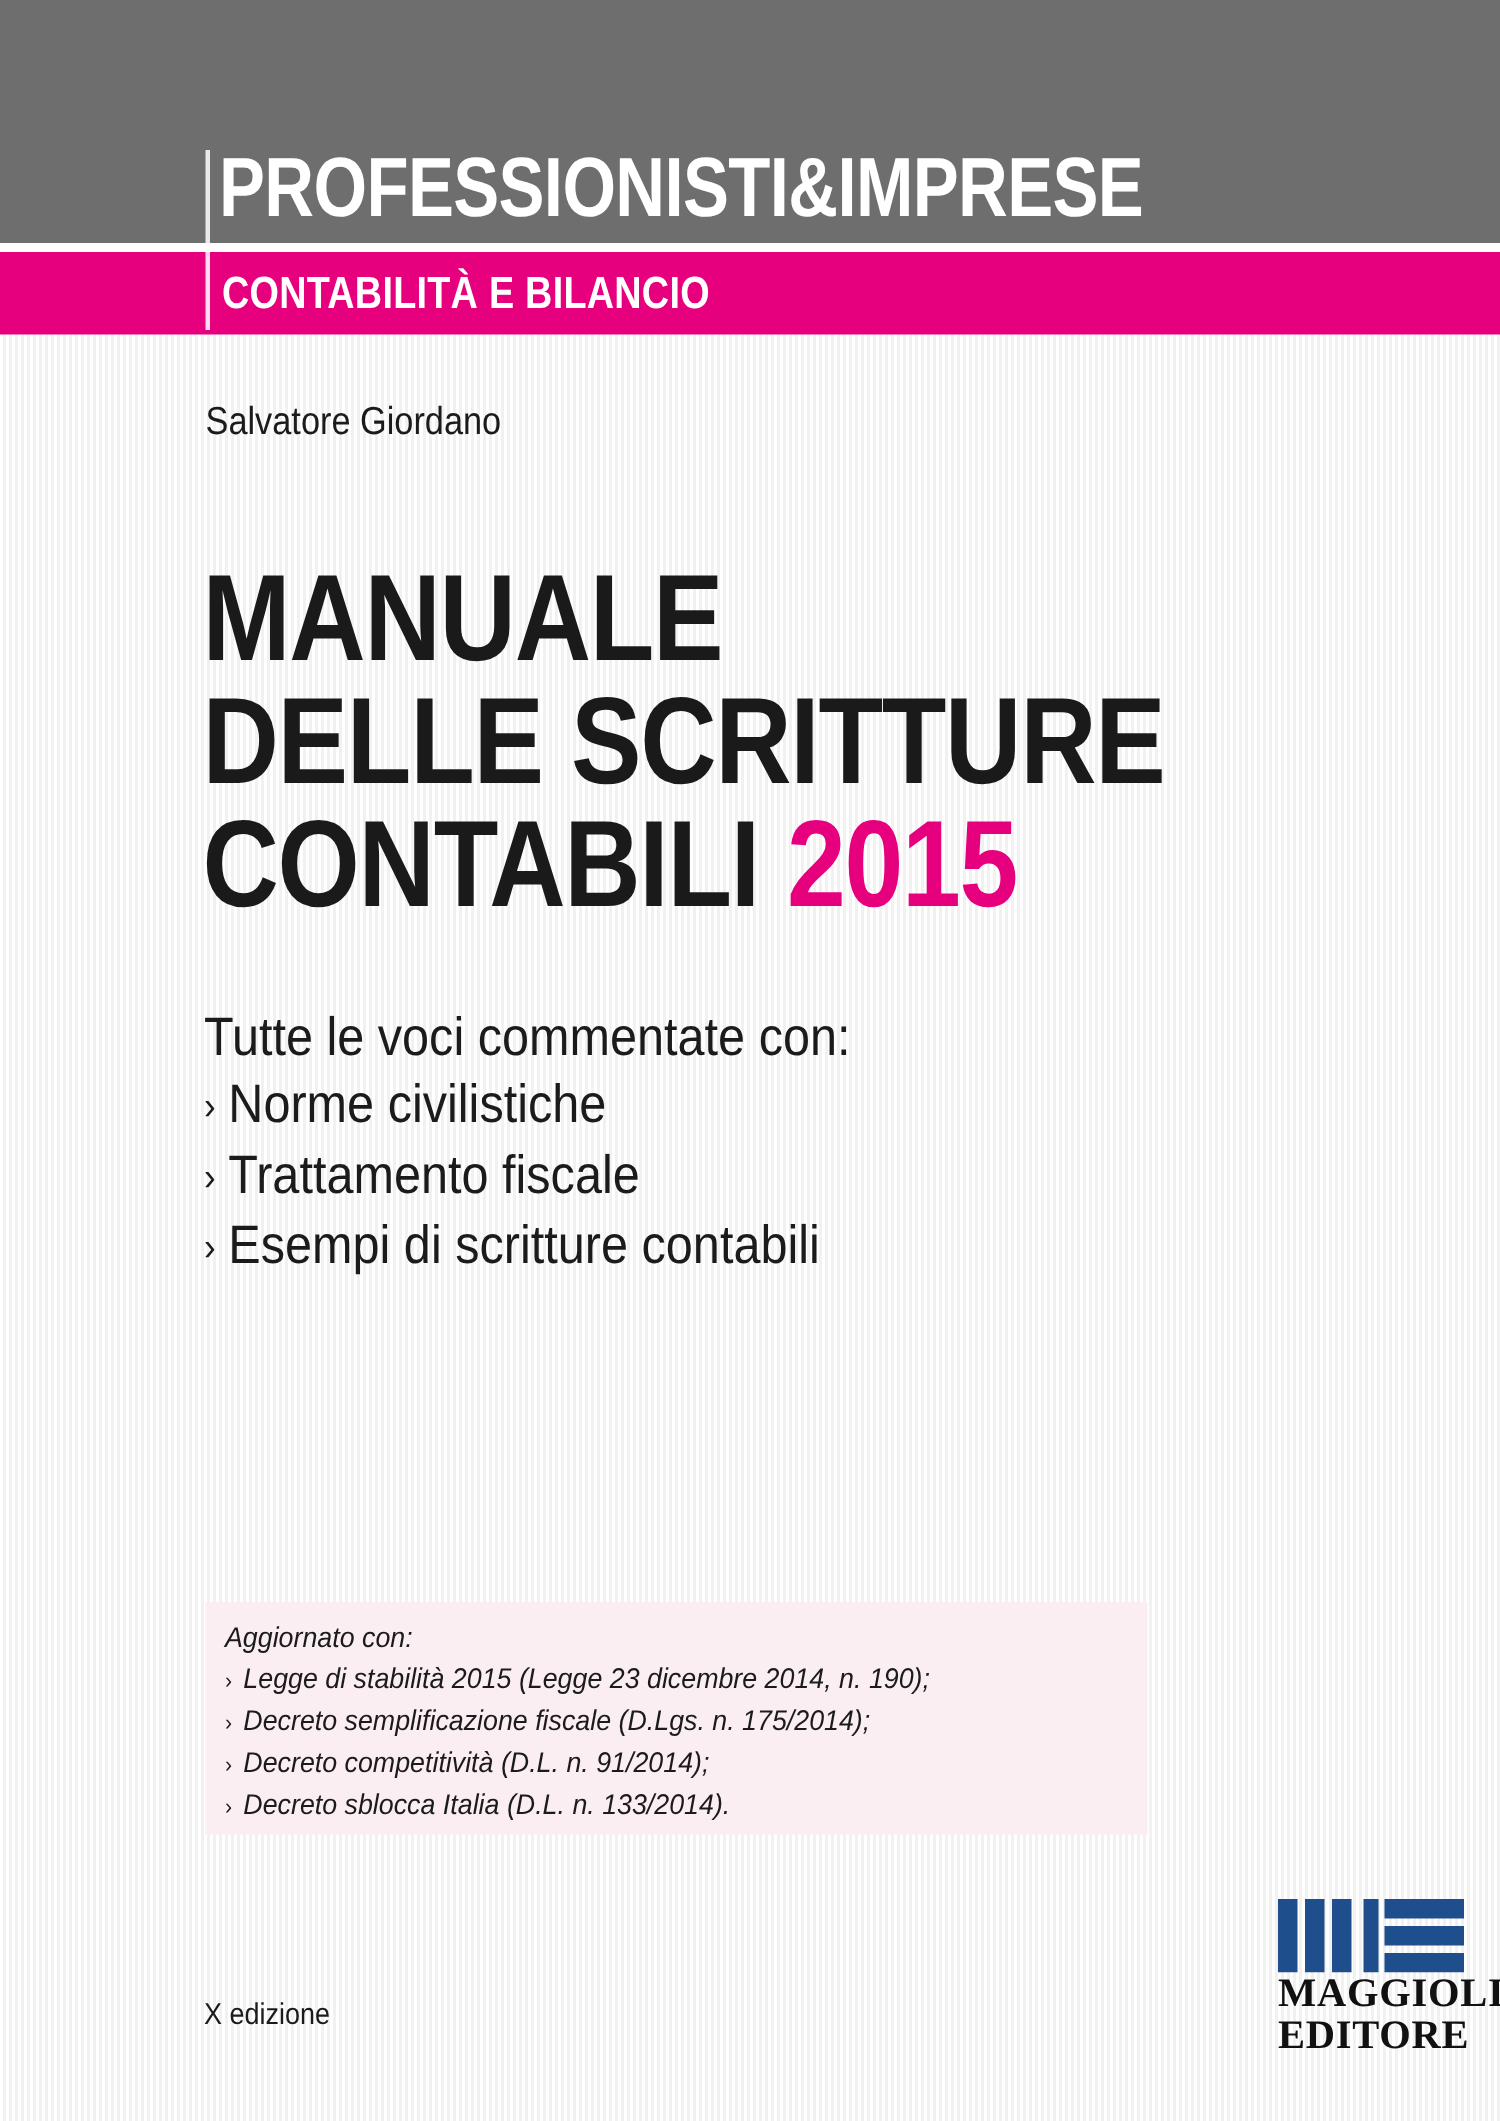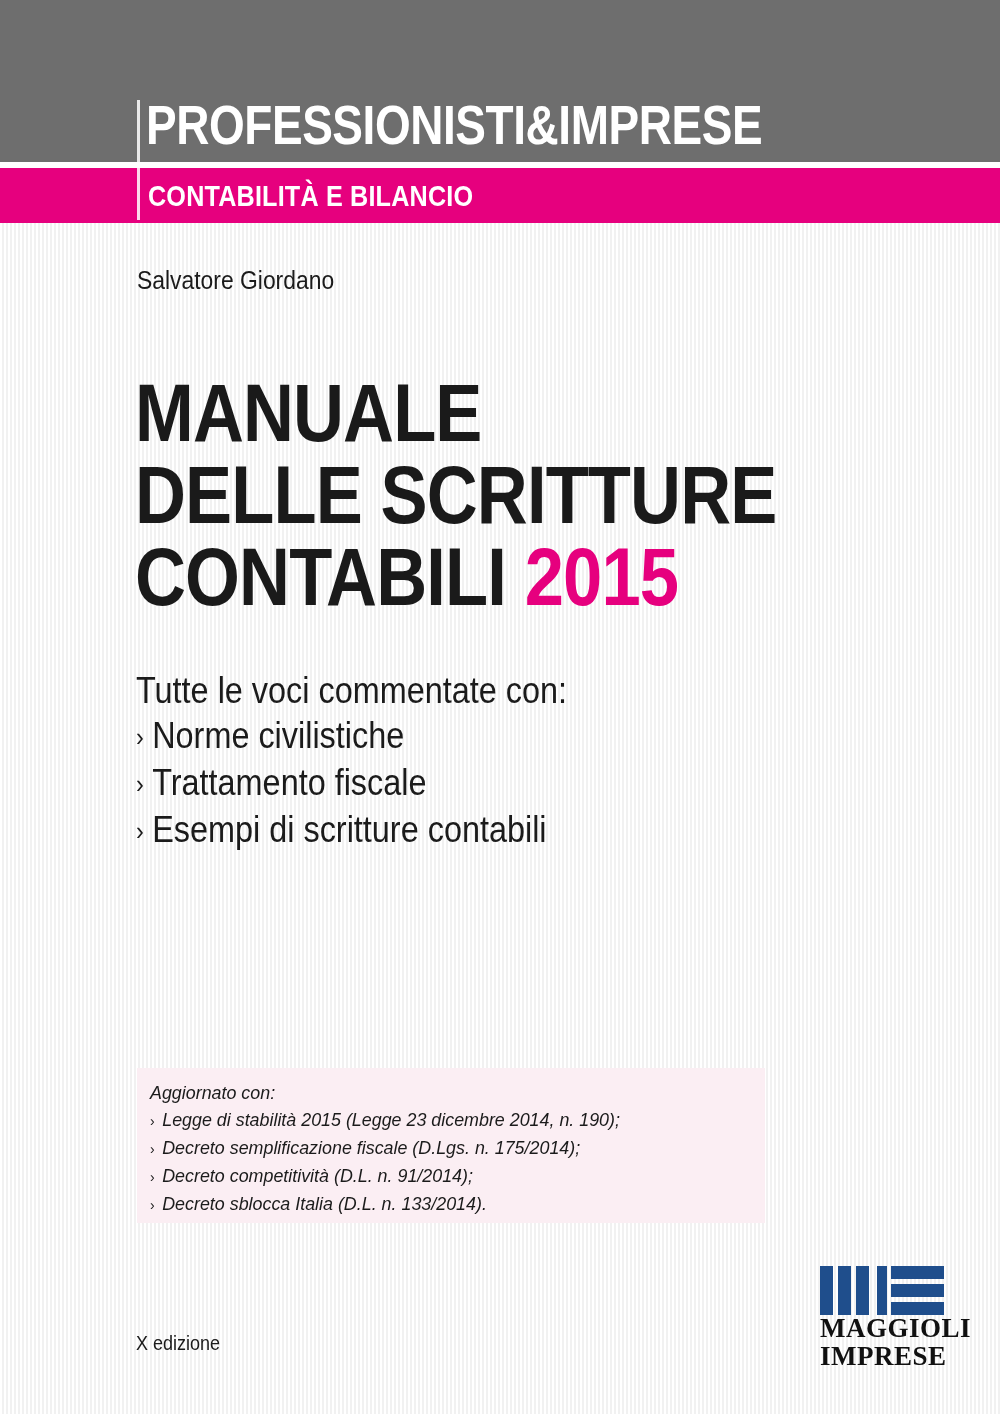--- a/index.html
+++ b/index.html
@@ -187,21 +187,21 @@
     font-size: 20px;
     line-height: 24px;
     transform: scaleX(0.9);
     transform-origin: left top;
     white-space: nowrap;
   }
 
   
   .logo {
     position: absolute;
-    left: 820px;
+    left: 852px;
     top: 1266px;
     width: 146px;
     height: 105px;
     text-decoration: underline;
   }
   .logo .mark { position: absolute; left: 0; top: 0; width: 124px; height: 49px; }
   .logo .wordmark {
     position: absolute;
     left: 0;
     top: 48px;
@@ -261,17 +261,17 @@
       <rect x="18" y="0" width="13" height="49" fill="#1f4e8c"></rect>
       <rect x="36" y="0" width="13" height="49" fill="#1f4e8c"></rect>
 
       <rect x="57" y="0" width="10" height="49" fill="#1f4e8c"></rect>
       <rect x="71" y="0" width="53" height="13" fill="#1f4e8c"></rect>
       <rect x="71" y="18" width="53" height="13" fill="#1f4e8c"></rect>
       <rect x="71" y="36" width="53" height="13" fill="#1f4e8c"></rect>
     </svg>
     <div class="wordmark">
       <div class="wm1">MAGGIOLI</div>
-      <div class="wm2">IMPRESE</div>
+      <div class="wm2">EDITORE</div>
     </div>
   </div>
 
 </div>
 
 </body></html>

